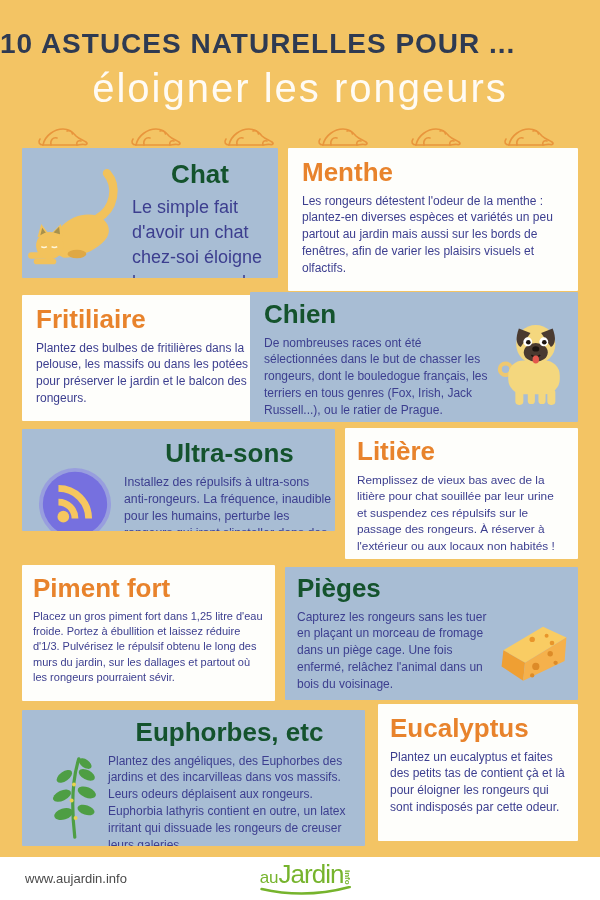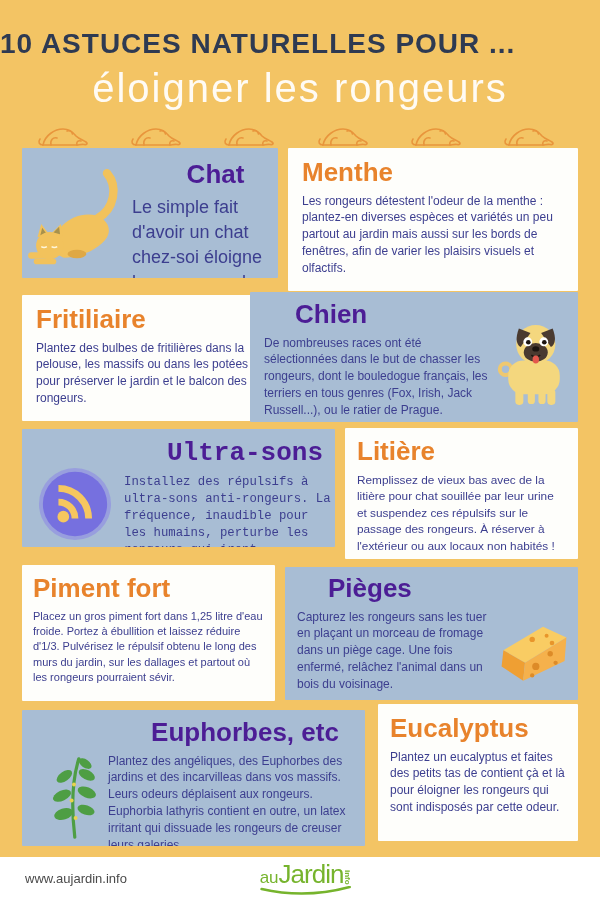--- a/index.html
+++ b/index.html
@@ -16,37 +16,37 @@
   
   .mice-row{position:absolute;top:118px;left:36px;width:528px;height:34px;
             display:flex;justify-content:space-between;align-items:flex-end;}
   .mouse{width:62px;height:30px;}
 
   
   .card{position:absolute;overflow:hidden;box-sizing:border-box;border-radius:1px;}
   .card.blue{background:#A8BDD4;}
   .card.white{background:#FEFEFB;}
   .card h3{margin:0 0 6px 0;font-weight:700;font-size:26px;line-height:1.1;}
-  .card.blue h3{color:#4c1d95;margin-left:31px;}
+  .card.blue h3{color:#14532d;}
   .card.white h3{color:#E8832C;}
   .card p{margin:0;font-size:12px;line-height:1.4;color:#3C3E8F;}
 
   #card-chat{left:22px;top:148px;width:256px;height:130px;padding:12px 10px 8px 110px;}
   #card-chat h3{text-align:center;}
   #card-chat p{font-size:18px;}
   #card-chat .art{position:absolute;left:2px;top:14px;width:104px;height:108px;}
 
   #card-menthe{left:288px;top:148px;width:290px;height:143px;padding:10px 14px;}
 
   #card-fritiliaire{left:22px;top:295px;width:242px;height:126px;padding:10px 14px;}
 
   #card-chien{left:250px;top:292px;width:328px;height:130px;padding:8px 90px 8px 14px;}
   #card-chien .art{position:absolute;right:4px;top:24px;width:80px;height:96px;}
 
-  #card-ultrasons{left:22px;top:429px;width:313px;height:118px;padding:10px 0 8px 102px;font-family:Liberation Mono, monospace;}
+  #card-ultrasons{left:22px;top:429px;width:313px;height:102px;padding:10px 0 8px 102px;}
   #card-ultrasons h3{text-align:center;}
   #card-ultrasons p{font-size:12.3px;}
   #card-ultrasons .art{position:absolute;left:16px;top:38px;width:74px;height:74px;}
 
   #card-litiere{left:345px;top:428px;width:233px;height:131px;padding:9px 12px;}
   #card-litiere p{font-size:11.8px;}
 
   #card-piment{left:22px;top:565px;width:253px;height:136px;padding:9px 11px;}
   #card-piment p{font-size:11px;}
 

